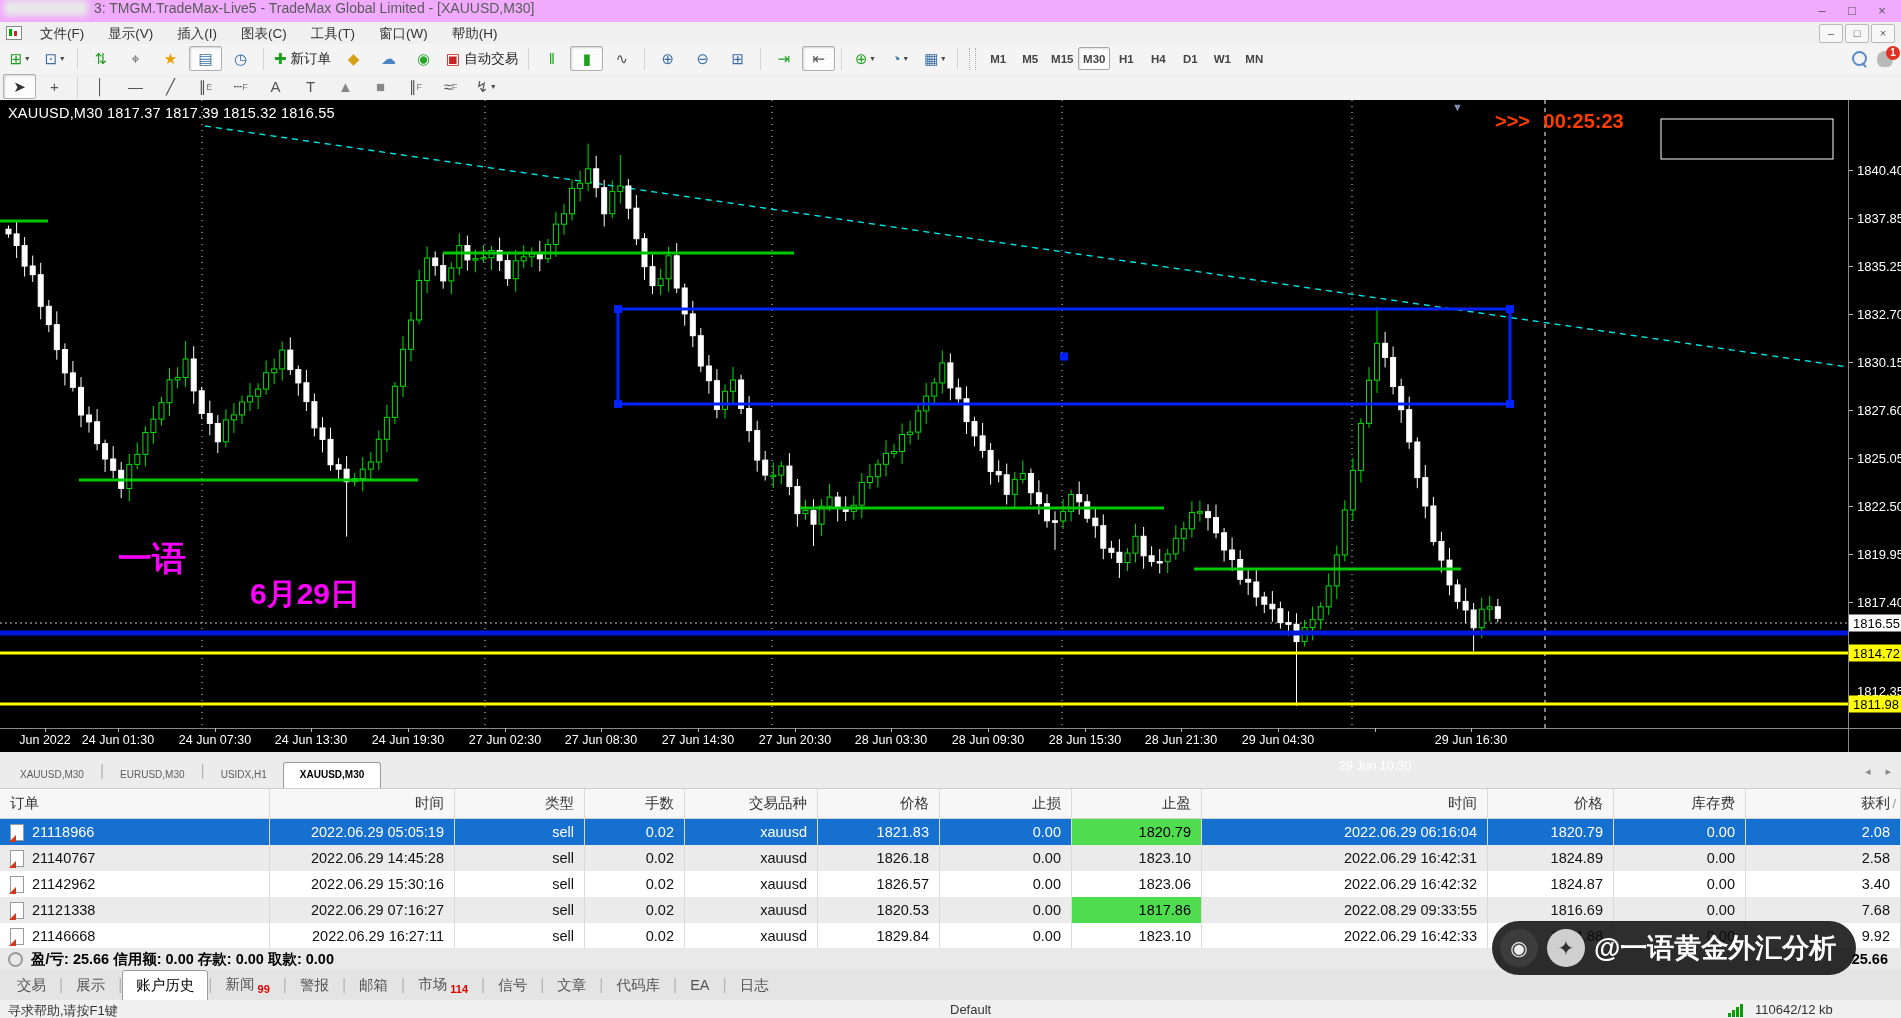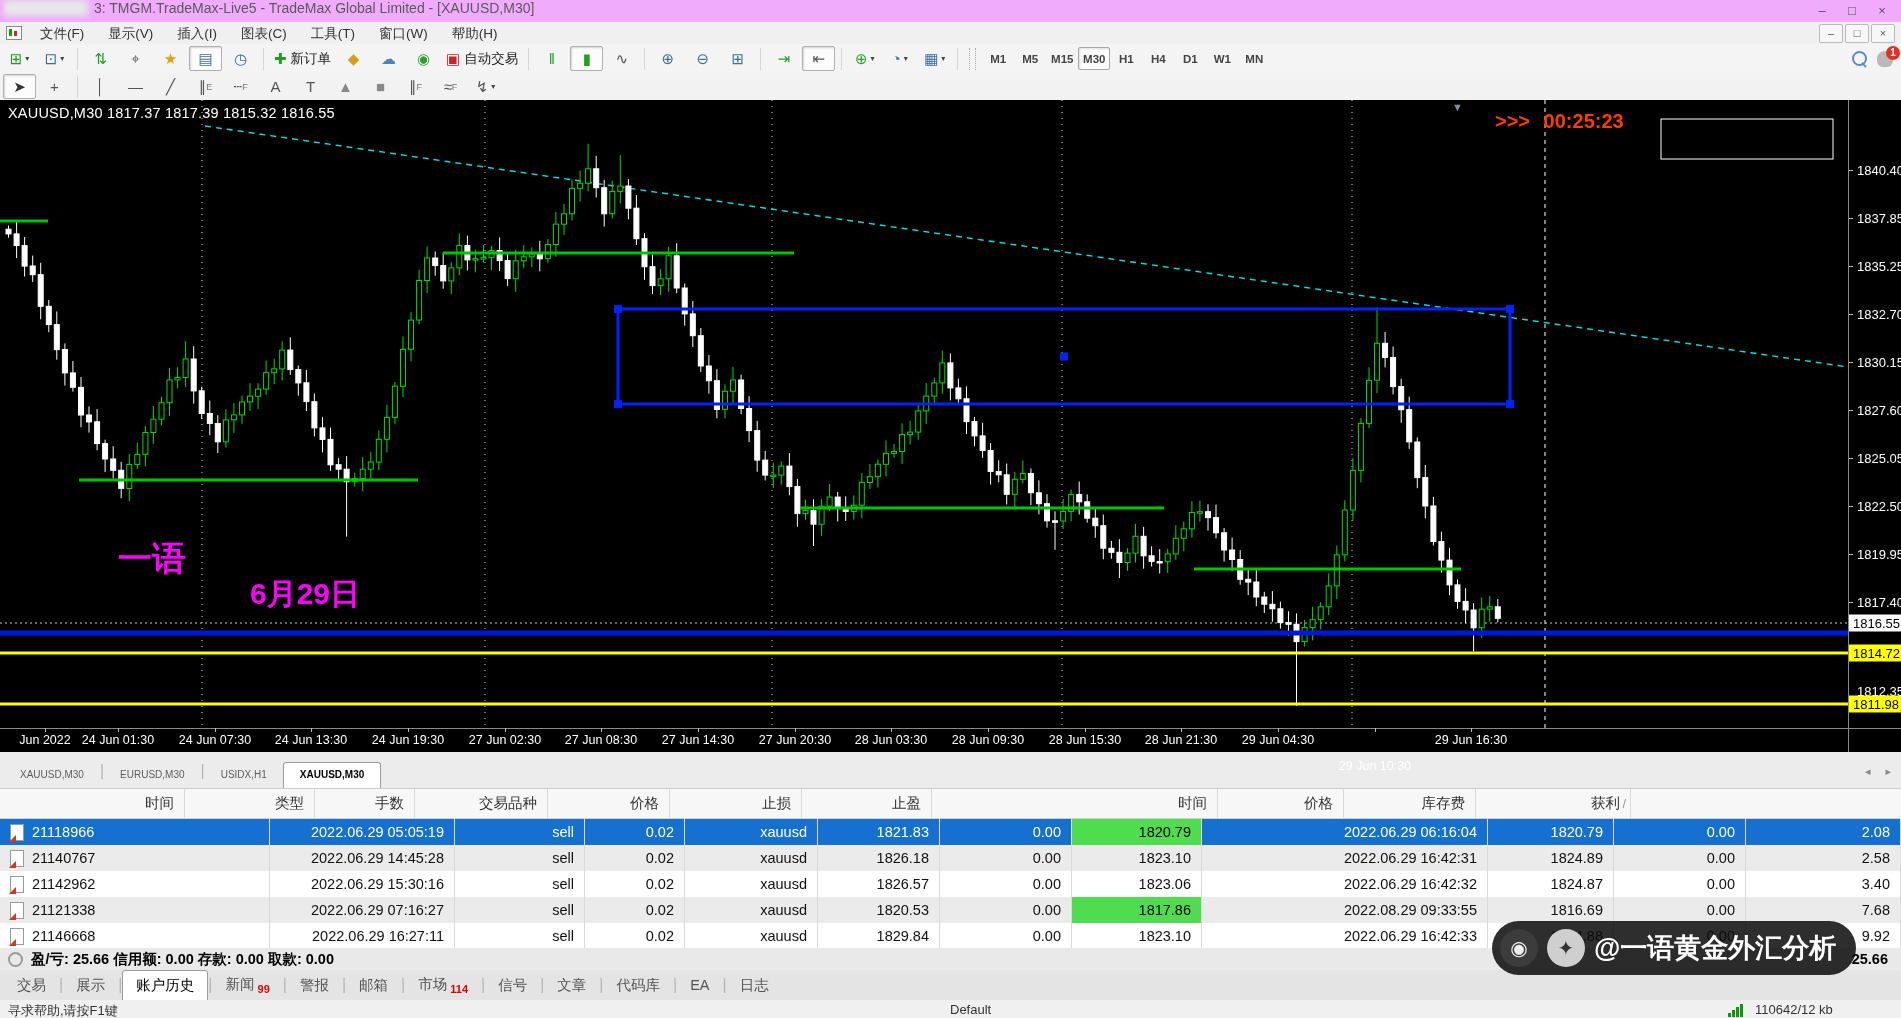--- a/index.html
+++ b/index.html
@@ -773,20 +773,21 @@
       <div class="ctab-sep">|</div>
       <div class="ctab">EURUSD,M30</div>
       <div class="ctab-sep">|</div>
       <div class="ctab">USIDX,H1</div>
       <div class="ctab active">XAUUSD,M30</div>
       <div class="ctab-nav">◂ ▸</div>
     </div>
 
   <div class="orders" id="orders-table">
       <div class="orow ohead">
+        <div class="ocell left" style="width: 270px;">订单</div>
         <div class="ocell" style="width: 185px;">时间</div>
         <div class="ocell" style="width: 130px;">类型</div>
         <div class="ocell" style="width: 100px;">手数</div>
         <div class="ocell" style="width: 133px;">交易品种</div>
         <div class="ocell" style="width: 122px;">价格</div>
         <div class="ocell" style="width: 132px;">止损</div>
         <div class="ocell" style="width: 130px;">止盈</div>
         <div class="ocell" style="width: 286px;">时间</div>
         <div class="ocell" style="width: 126px;">价格</div>
         <div class="ocell" style="width: 132px;">库存费</div>

